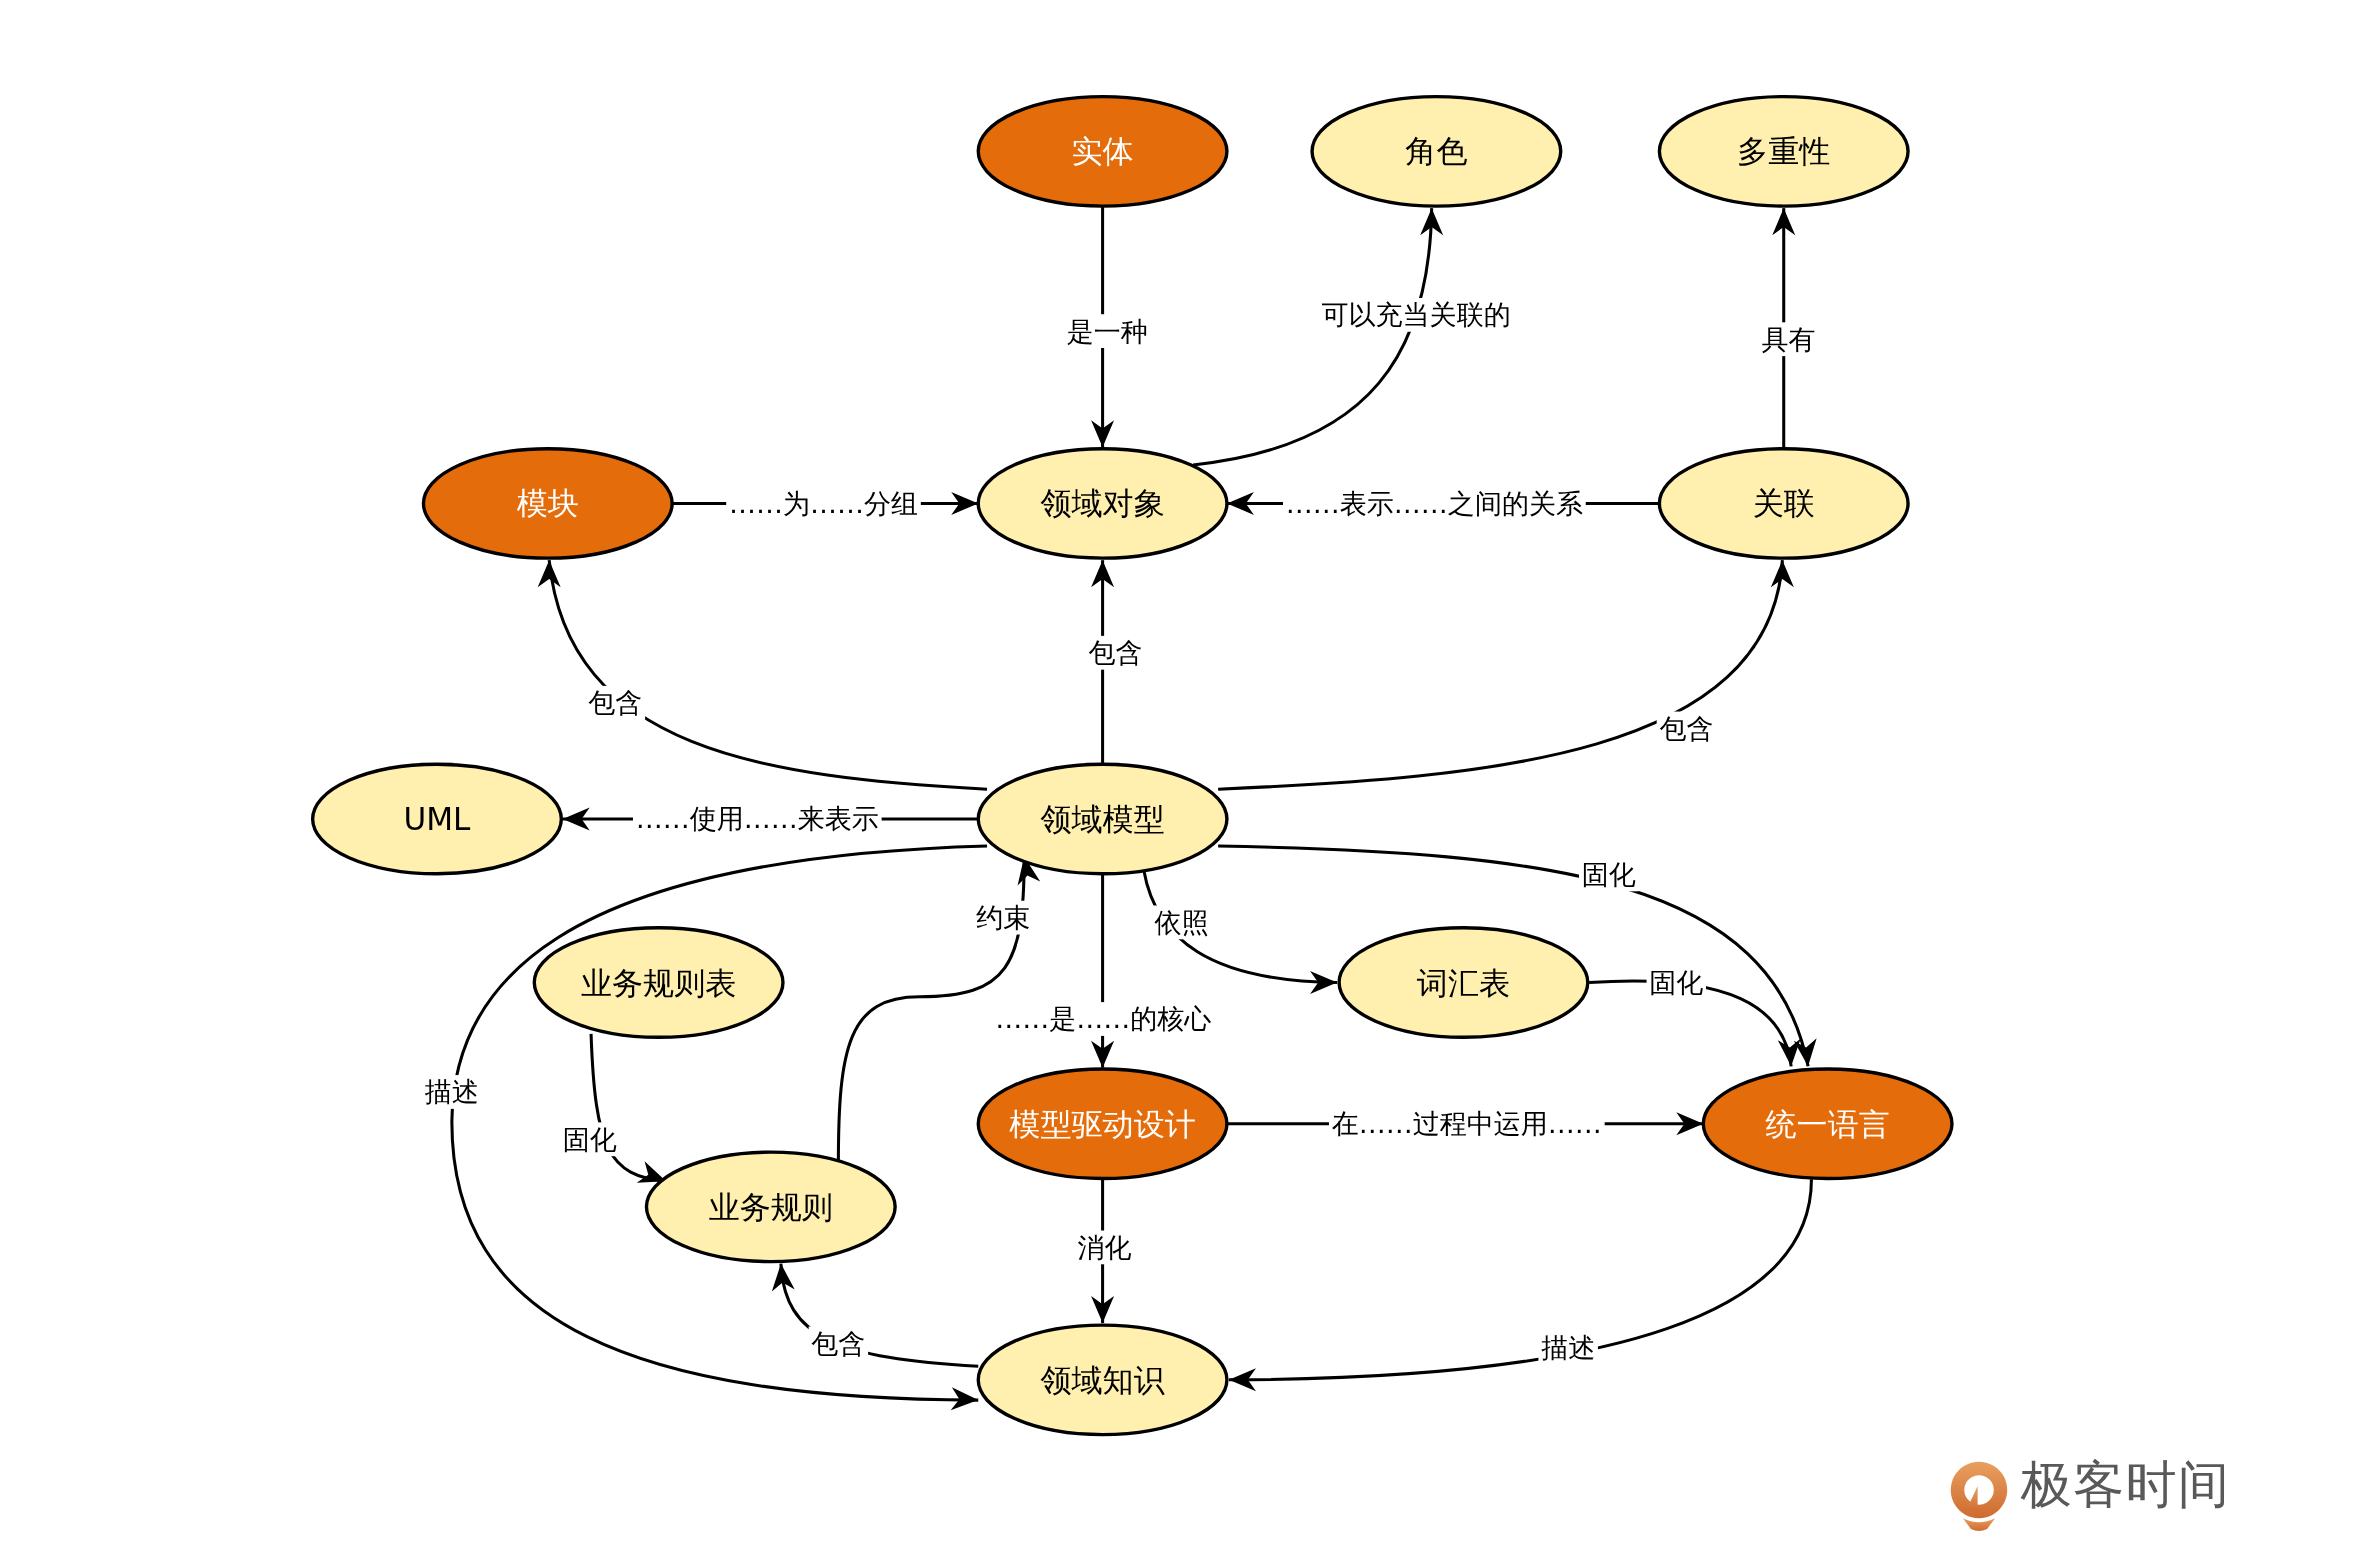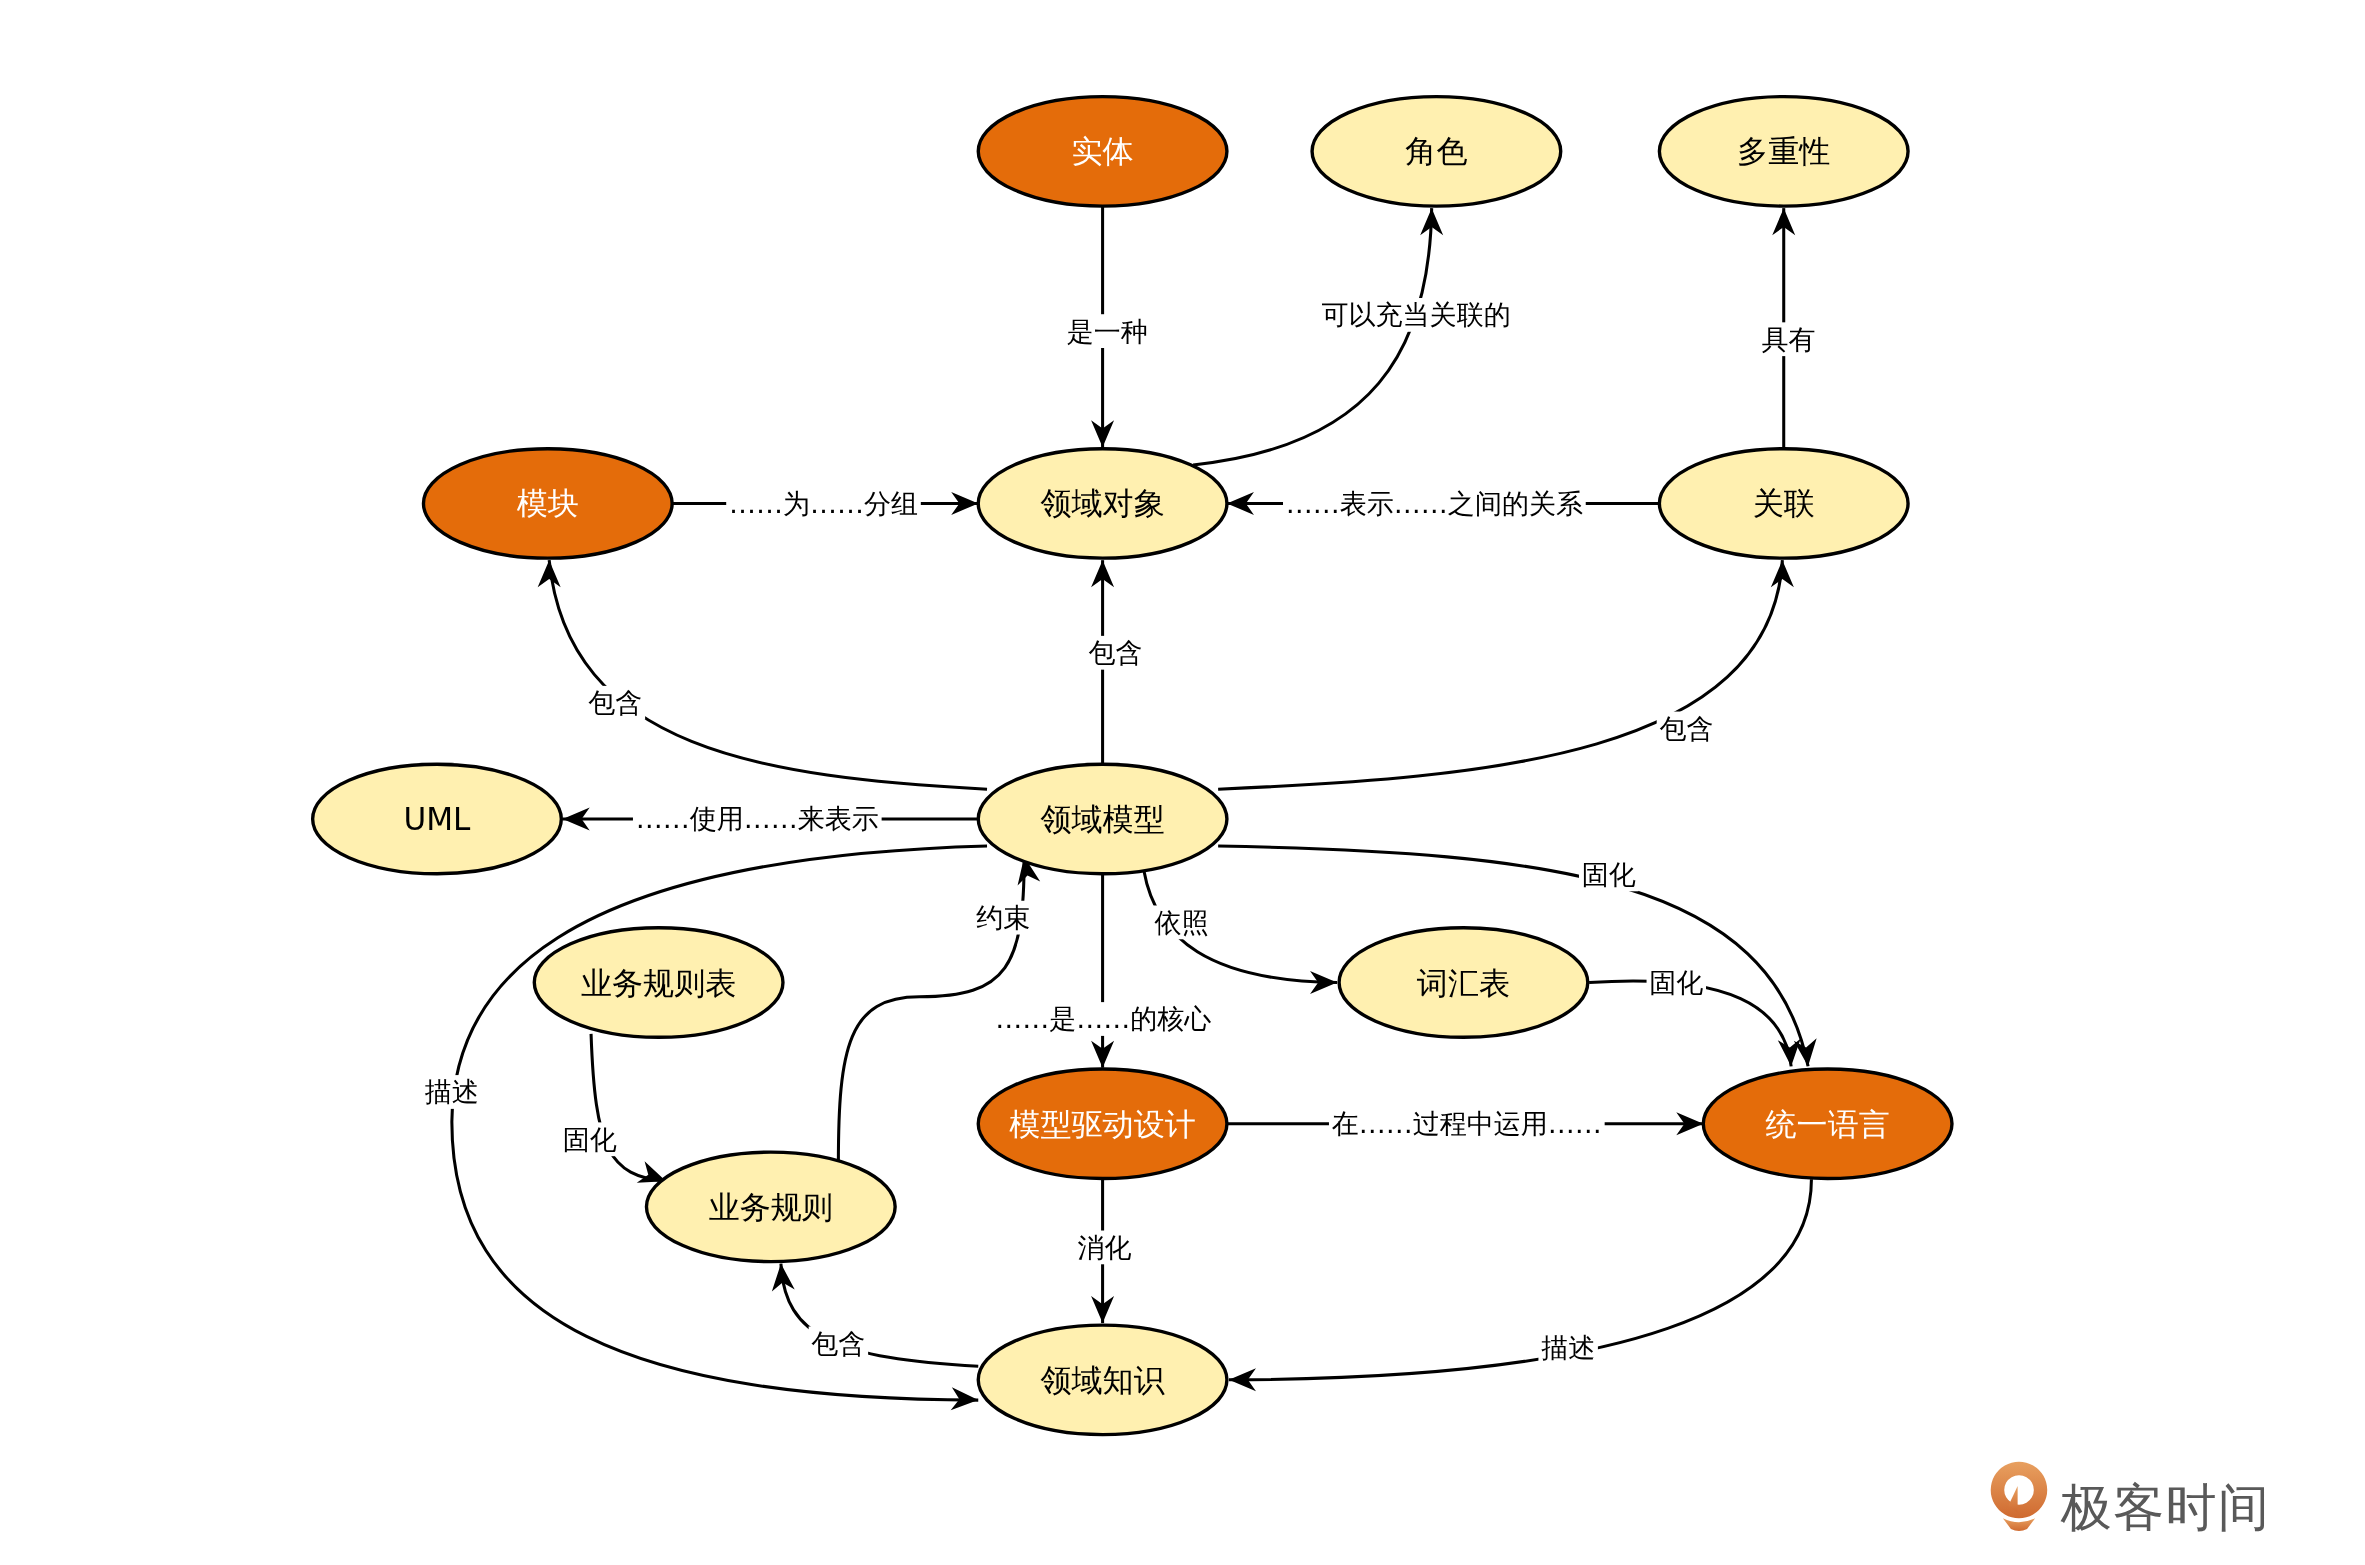--- a/index.html
+++ b/index.html
@@ -10,21 +10,21 @@
   .node-primary { fill: #E46C0A; }
   .node-secondary { fill: #FFF0B0; }
   .node-text { font-size: 46px; text-anchor: middle; dominant-baseline: central;
                font-family: "DejaVu Sans", "Liberation Sans", sans-serif; }
   .node-text.primary { fill: #ffffff; }
   .node-text.secondary { fill: #000000; }
   .edge-path { fill: none; stroke: #000; stroke-width: 4.5; }
   .edge-label-bg { fill: #ffffff; }
   .edge-label { font-size: 40px; fill: #000; text-anchor: middle; dominant-baseline: central;
                 font-family: "DejaVu Sans", "Liberation Sans", sans-serif; }
-  .logo { position: absolute; left: 1988px; top: 1459px; height: 74px; display: flex; align-items: flex-end; }
+  .logo { position: absolute; left: 1948px; top: 1459px; height: 74px; display: flex; align-items: flex-start; }
   .logo-icon { width: 62px; height: 74px; }
   .logo-text { margin-left: 10.8px; font-size: 51px; color: #595959; letter-spacing: 1.4px;
                font-family: "DejaVu Sans", "Liberation Sans", sans-serif; line-height: 1; }
 </style>
 </head>
 <body>
 
 <svg id="diagram" viewBox="0 0 3500 2316" xmlns="http://www.w3.org/2000/svg">
   <defs>
     <marker id="arrowhead" markerWidth="10" markerHeight="10" refX="9" refY="5" orient="auto" markerUnits="userSpaceOnUse" viewBox="0 0 10 10">

